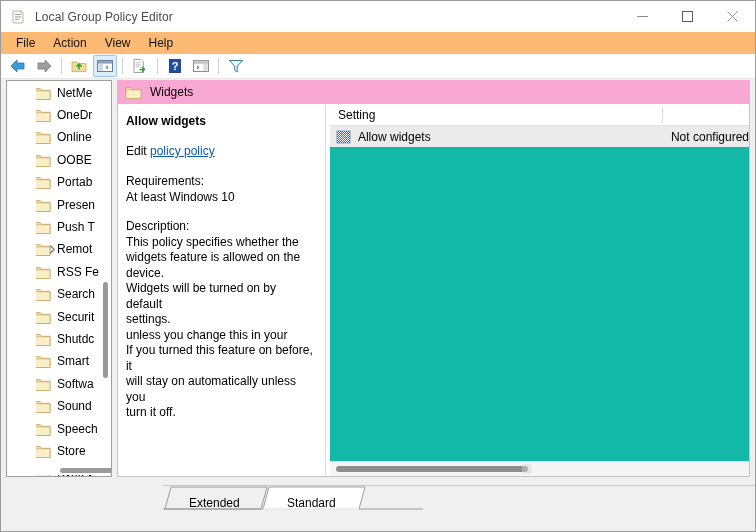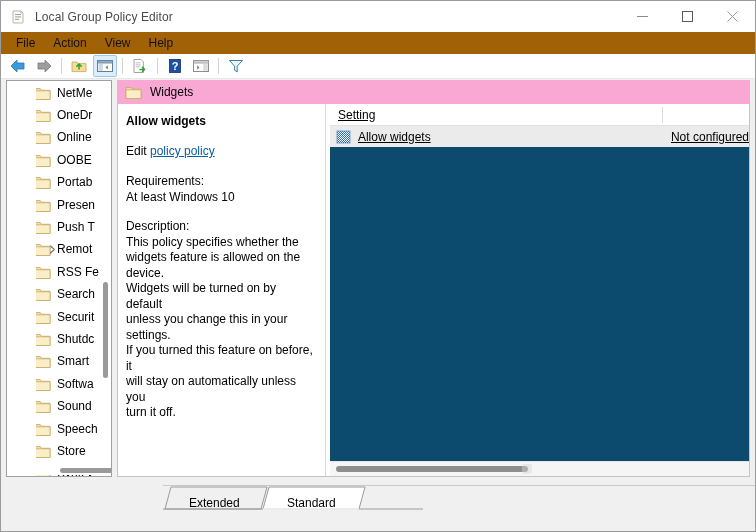--- a/index.html
+++ b/index.html
@@ -43,21 +43,21 @@
   }
   .win-btn {
     width: 45px; height: 31px;
     display: flex; align-items: center; justify-content: center;
     color: #6e6e6e;
   }
 
   
   .menubar {
     height: 22px; flex: 0 0 22px;
-    background: #a16207;
+    background: #fdba74;
     display: flex; align-items: center;
     padding-left: 6px;
   }
   .menu-item {
     font-size: 12px; color: #111;
     padding: 2px 9px;
     line-height: 16px;
   }
 
   
@@ -225,24 +225,23 @@
   }
   .pane-splitter {
     width: 5px; flex: 0 0 5px;
     background: #ffffff;
     border-left: 1px solid #dadada;
   }
 
   
   .list-pane {
     flex: 1 1 auto;
-    background: #0c4a6e;
+    background: #14b8a6;
     position: relative;
     overflow: hidden;
-    text-decoration: underline;
   }
   .list-header {
     height: 22px;
     display: flex; align-items: center;
     border-bottom: 1px solid #e2e2e2;
     background: #ffffff;
     position: relative;
   }
   .col-setting {
     width: 333px;
@@ -637,22 +636,22 @@
             <div class="ext-line">Requirements:</div>
             <div class="ext-line">At least Windows 10</div>
           </div>
           <div class="ext-block">
             <div class="ext-line">Description:</div>
             <div id="desc-lines">
                 <div class="ext-line">This policy specifies whether the</div>
                 <div class="ext-line">widgets feature is allowed on the</div>
                 <div class="ext-line">device.</div>
                 <div class="ext-line">Widgets will be turned on by default</div>
+                <div class="ext-line">settings.</div>
                 <div class="ext-line">unless you change this in your</div>
-                <div class="ext-line">settings.</div>
                 <div class="ext-line">If you turned this feature on before, it</div>
                 <div class="ext-line">will stay on automatically unless you</div>
                 <div class="ext-line">turn it off.</div>
               </div>
           </div>
         </div>
 
         <div class="pane-splitter"></div>
 
         <div class="list-pane">

